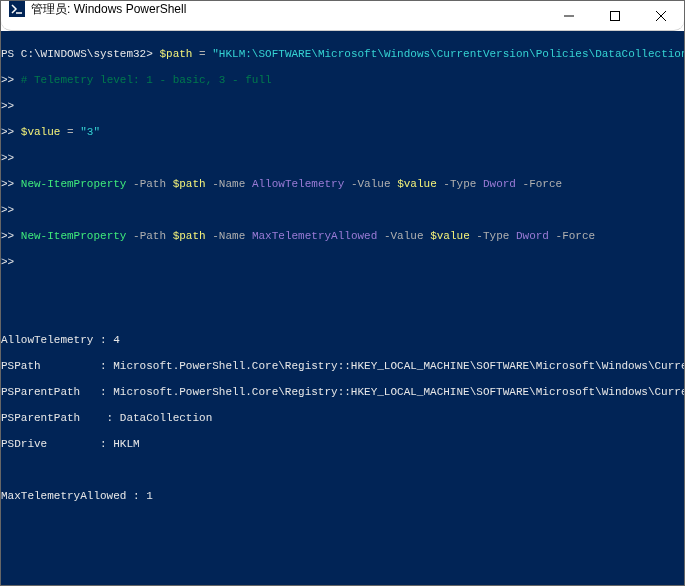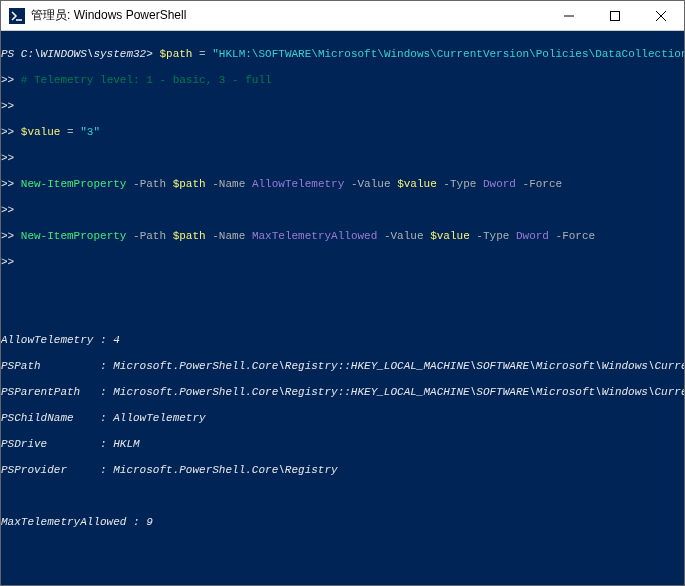--- a/index.html
+++ b/index.html
@@ -15,25 +15,26 @@
     height: 586px;
     background: #fff;
     display: flex;
     flex-direction: column;
     border: 1px solid #666;
   }
   .titlebar {
     height: 30px;
     background: #fff;
     display: flex;
-    align-items: center;
+    align-items: flex-start;
     border-bottom: 1px solid #ccc;
     font-family: "Segoe UI", Tahoma, sans-serif;
     font-size: 12px;
     color: #000;
+    border-radius: 10px;
   }
   .titlebar-icon {
     width: 16px;
     height: 16px;
     margin: 0 6px 0 8px;
     background: #012456;
     display: inline-flex;
     align-items: center;
     justify-content: center;
   }
@@ -54,21 +55,21 @@
     background: #012456;
     color: #cccccc;
     font-size: 11px;
     line-height: 13px;
     padding: 4px 0 0 0;
     white-space: pre;
     overflow: hidden;
     position: relative;
   }
   .line { display: block; }
-  .c-white { color: #e8e8e8; font-style: italic; }
+  .c-white { color: #e8e8e8; }
   .c-gray  { color: #b0b0b0; }
   .c-yellow{ color: #f5f37a; }
   .c-green { color: #3fea7b; text-align: center; }
   .c-darkg { color: #007a4d; }
   .c-cyan  { color: #35d2d2; }
   .c-purple{ color: #9a7bd6; text-align: center; }
 </style>
 </head>
 <body>
 
@@ -109,25 +110,24 @@
 <span class="line"><span class="c-white">&gt;&gt;</span></span>
 <span class="line"><span class="c-white">&gt;&gt;</span><span> </span><span class="c-green">New-ItemProperty</span><span class="c-gray"> -Path </span><span class="c-yellow">$path</span><span class="c-gray"> -Name </span><span class="c-purple">AllowTelemetry</span><span class="c-gray"> -Value </span><span class="c-yellow">$value</span><span class="c-gray"> -Type </span><span class="c-purple">Dword</span><span class="c-gray"> -Force</span></span>
 <span class="line"><span class="c-white">&gt;&gt;</span></span>
 <span class="line"><span class="c-white">&gt;&gt;</span><span> </span><span class="c-green">New-ItemProperty</span><span class="c-gray"> -Path </span><span class="c-yellow">$path</span><span class="c-gray"> -Name </span><span class="c-purple">MaxTelemetryAllowed</span><span class="c-gray"> -Value </span><span class="c-yellow">$value</span><span class="c-gray"> -Type </span><span class="c-purple">Dword</span><span class="c-gray"> -Force</span></span>
 <span class="line"><span class="c-white">&gt;&gt;</span></span>
 <span class="line"> </span>
 <span class="line"> </span>
 <span class="line c-white">AllowTelemetry : 4</span>
 <span class="line c-white">PSPath         : Microsoft.PowerShell.Core\Registry::HKEY_LOCAL_MACHINE\SOFTWARE\Microsoft\Windows\CurrentVersion\Polic</span>
 <span class="line c-white">PSParentPath   : Microsoft.PowerShell.Core\Registry::HKEY_LOCAL_MACHINE\SOFTWARE\Microsoft\Windows\CurrentVersion\Polic</span>
-<span class="line c-white">PSChildName    : AllowTelemetry</span>
+<span class="line c-white">PSParentPath    : DataCollection</span>
 <span class="line c-white">PSDrive        : HKLM</span>
-<span class="line c-white">PSProvider     : Microsoft.PowerShell.Core\Registry</span>
 <span class="line"> </span>
-<span class="line c-white">MaxTelemetryAllowed : 9</span>
+<span class="line c-white">MaxTelemetryAllowed : 1</span>
 
 
 
 
 
 
 
 
 
 

